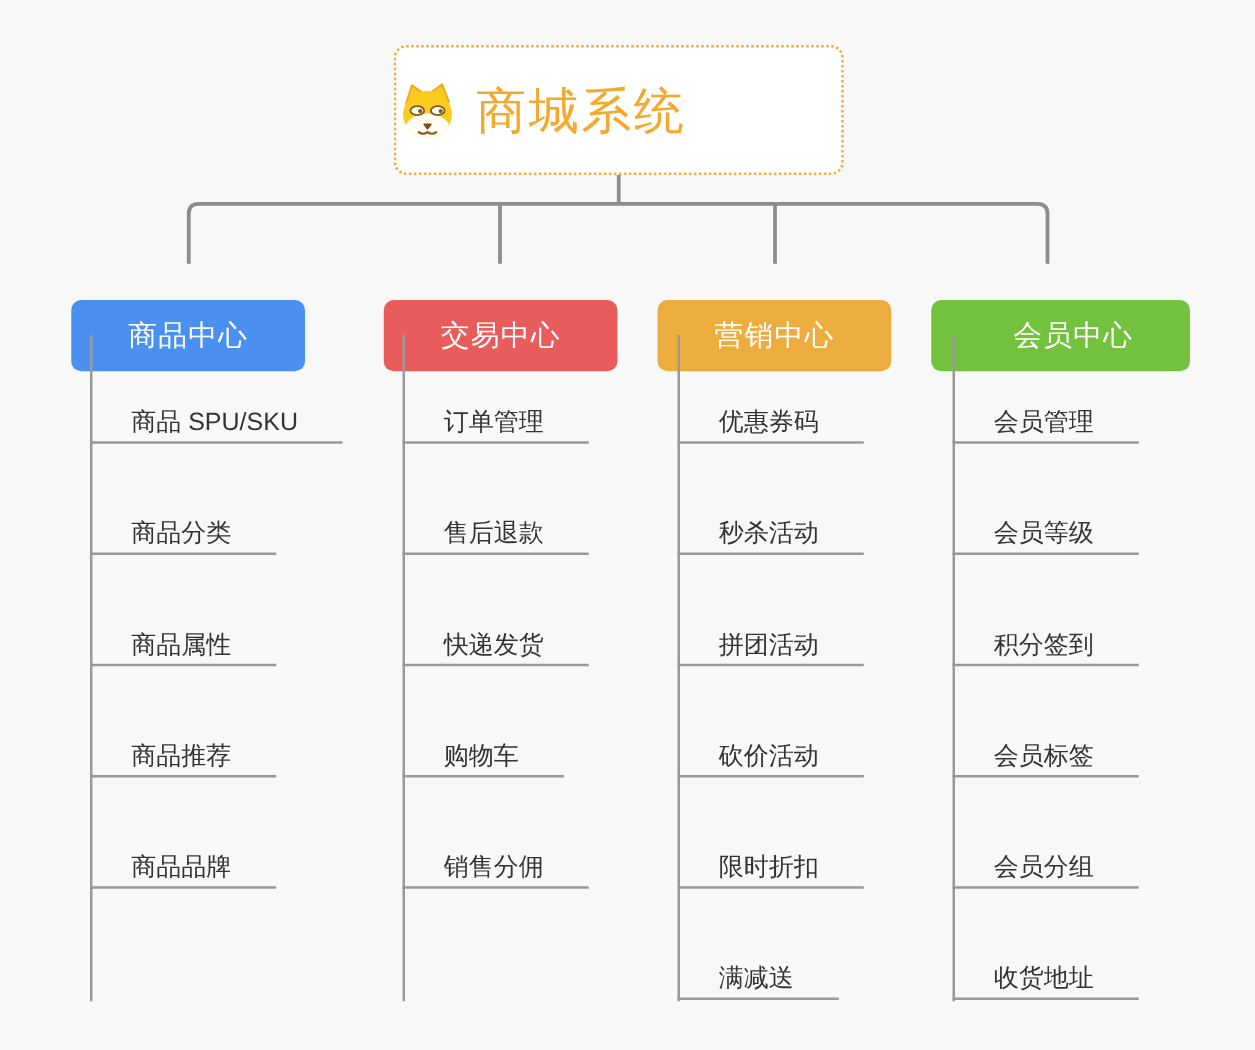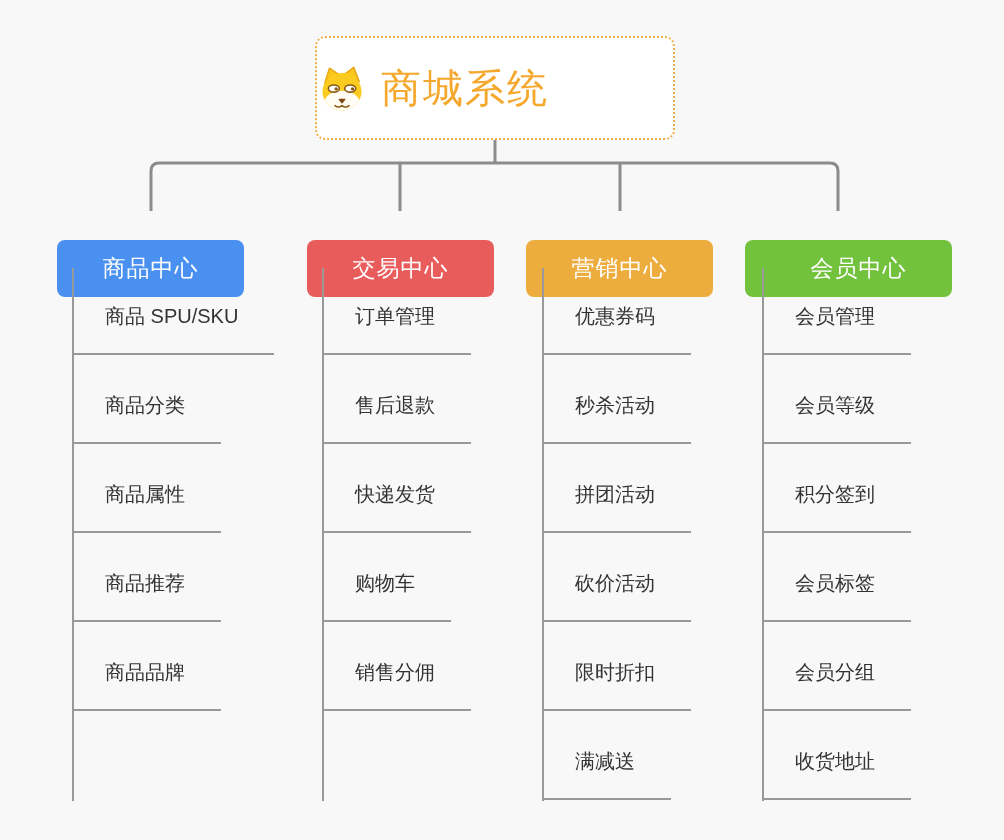--- a/index.html
+++ b/index.html
@@ -45,21 +45,21 @@
   .spine{
     position:absolute;width:2px;background:#999999;
     top:268px;height:533px;
   }
   .spine-0{left:72px;} .spine-1{left:322px;} .spine-2{left:542px;} .spine-3{left:762px;}
   .leaf{
     height:89px;display:flex;align-items:flex-end;
   }
   .leaf > span{
     display:inline-block;
-    padding:0 36px 24px 33px;
+    padding:0 36px 2px 33px;
     border-bottom:2px solid #999999;
     font-size:20px;color:#333333;line-height:1.25;
     white-space:nowrap;
   }
 </style>
 </head>
 <body>
 
 <div class="stage">
 

